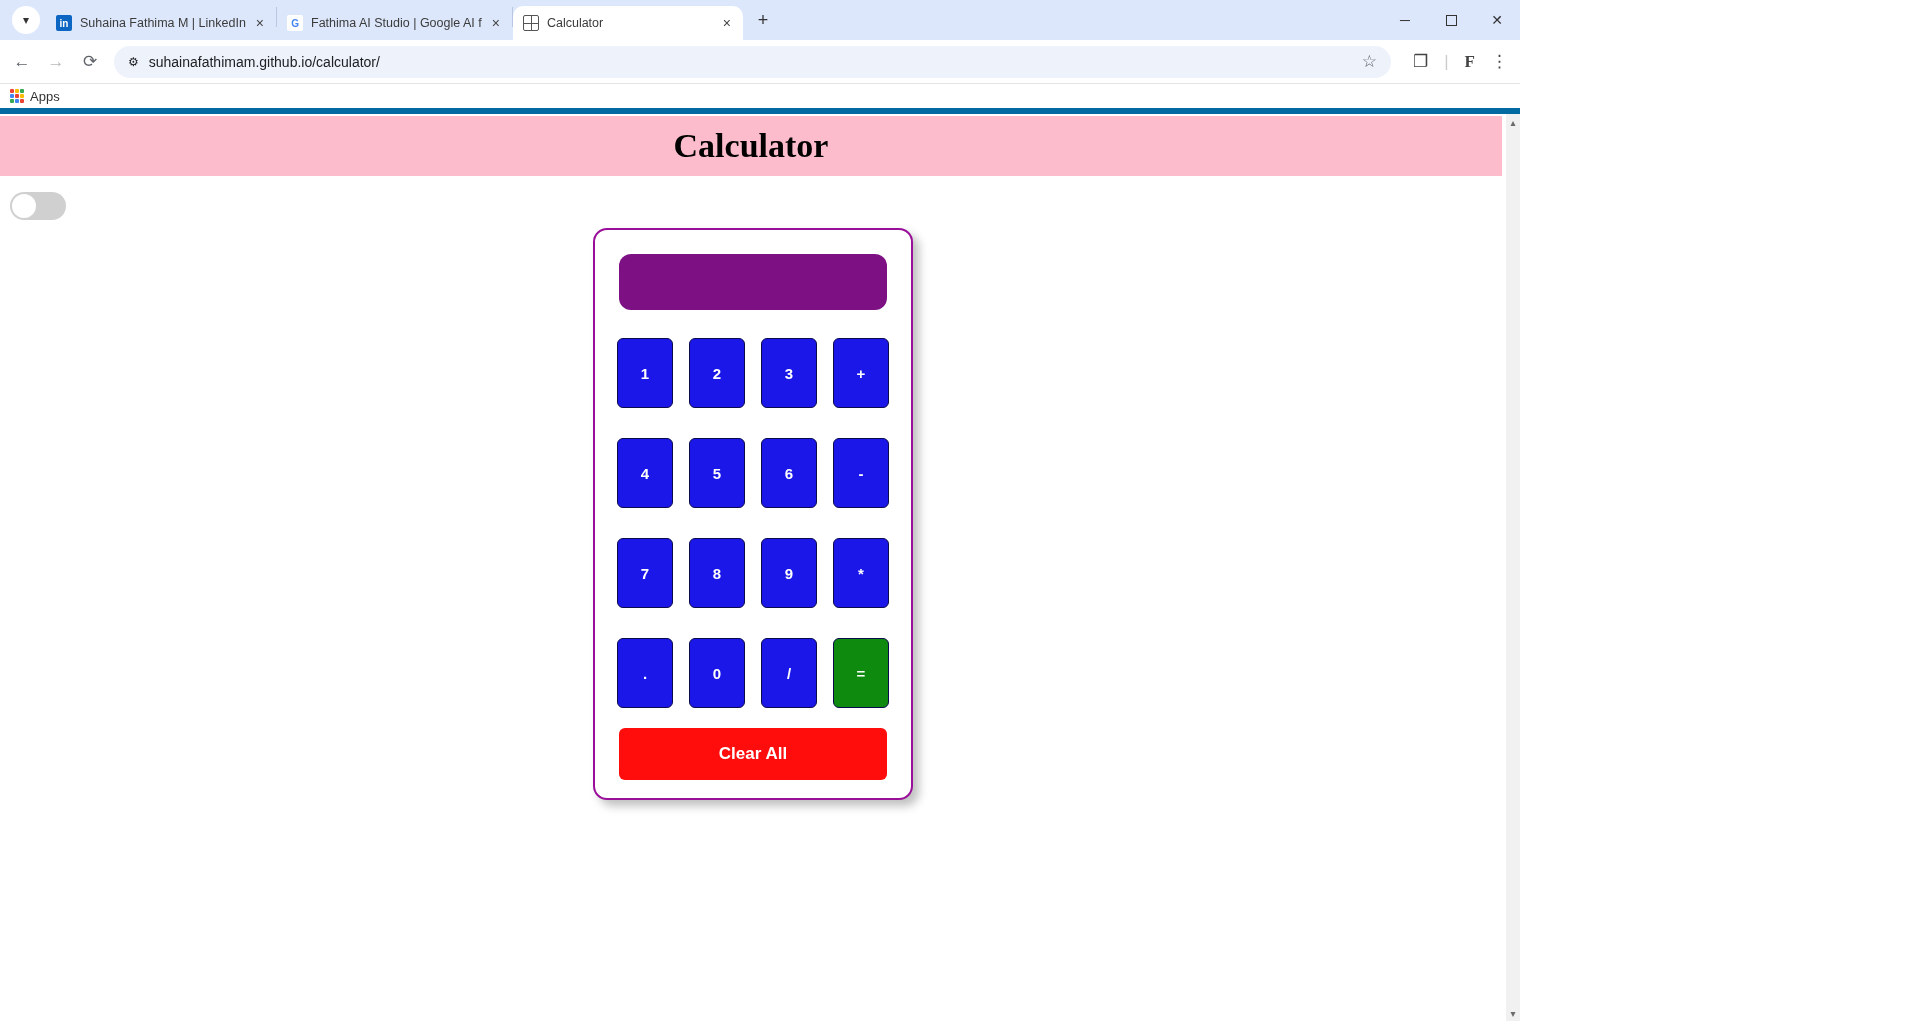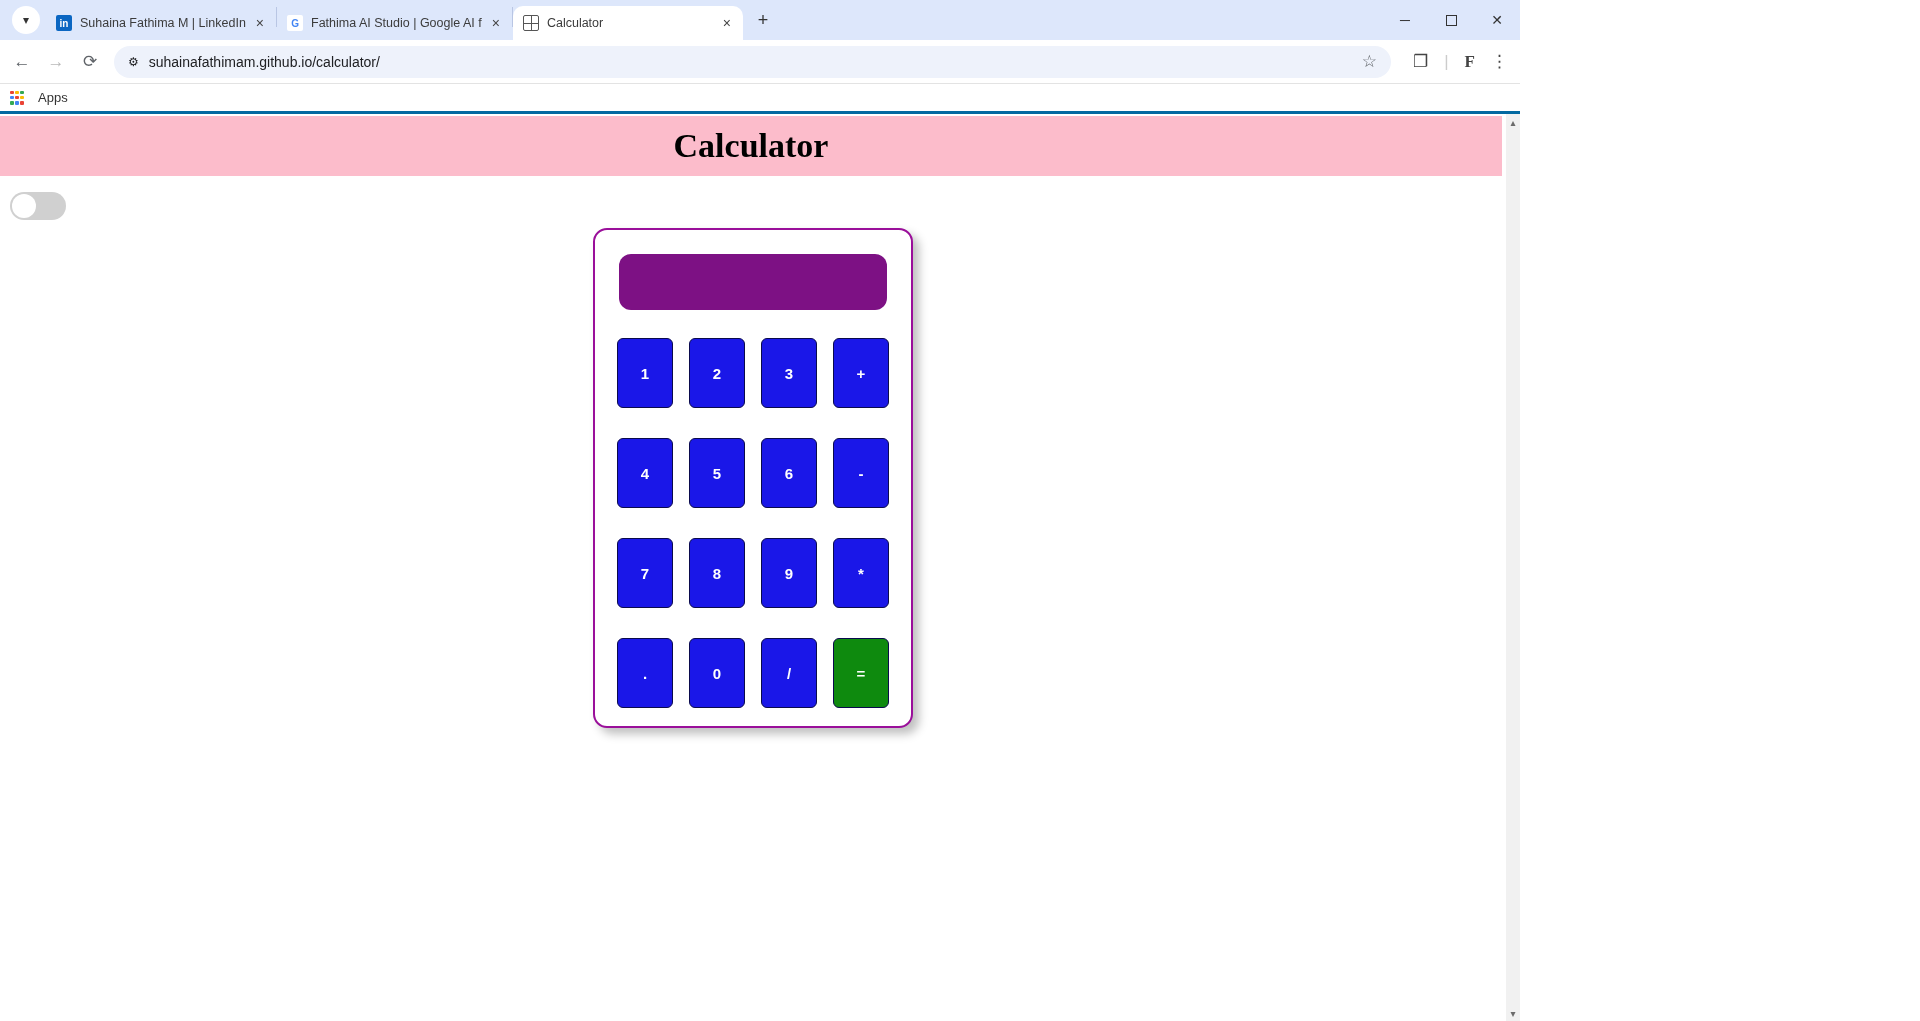--- a/index.html
+++ b/index.html
@@ -41,21 +41,21 @@
 .toolbar .nav-ico.disabled { color:#b8b8b8; }
 .omnibox {
   flex:1; height:32px; background:#eef2fb; border-radius:16px;
   display:flex; align-items:center; gap:10px; padding:0 14px; font-size:14px; color:#202124;
 }
 .site-chip { font-size:12px; background:#eef2fb; border:none; }
 .toolbar-right { display:flex; align-items:center; gap:16px; margin-left:8px; }
 .toolbar-right span { font-size:17px; color:#444; }
 .profile { font-weight:900; font-family:Georgia,serif; font-size:18px; }
 
-.bookmarks-bar { height:30px; display:flex; align-items:center; gap:14px; padding:0 10px; font-size:13px; color:#333; border-bottom:3px solid #0369a1; }
+.bookmarks-bar { height:30px; display:flex; align-items:center; gap:6px; padding:0 10px; font-size:13px; color:#333; border-bottom:6px solid #0369a1; }
 .apps-ico { width:14px; height:14px; display:grid; grid-template-columns:repeat(3,1fr); grid-template-rows:repeat(3,1fr); gap:1.5px; }
 .apps-ico i:nth-child(1){background:#ea4335}.apps-ico i:nth-child(2){background:#fbbc05}.apps-ico i:nth-child(3){background:#34a853}
 .apps-ico i:nth-child(4){background:#4285f4}.apps-ico i:nth-child(5){background:#ea4335}.apps-ico i:nth-child(6){background:#fbbc05}
 .apps-ico i:nth-child(7){background:#34a853}.apps-ico i:nth-child(8){background:#4285f4}.apps-ico i:nth-child(9){background:#ea4335}
 .apps-ico i{display:block;border-radius:1px}
 
 
 .viewport { position:relative; width:100%; height:calc(1021px - 40px - 44px - 30px); overflow:hidden; }
 .page-scroll { position:absolute; top:0; left:0; right:14px; bottom:0; background:#fff; }
 
@@ -199,20 +199,21 @@
         <div class="key">7</div>
         <div class="key">8</div>
         <div class="key">9</div>
         <div class="key">*</div>
         <div class="key">.</div>
         <div class="key">0</div>
         <div class="key">/</div>
         <div class="key eq">=</div>
       </div>
 
+      <div class="clear">Clear All</div>
     </div>
 
   </div>
 
   <div class="vscroll">
     <div class="arrow">▴</div>
     <div class="track"></div>
     <div class="arrow">▾</div>
   </div>
 </div>

